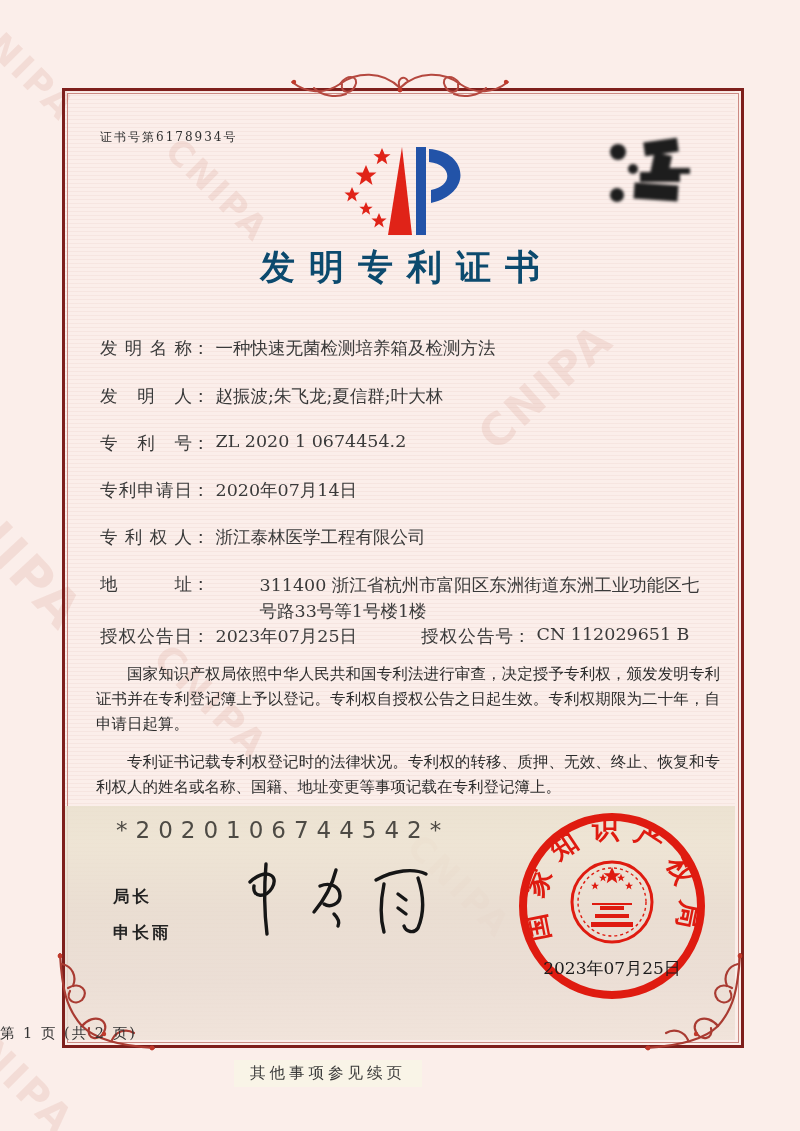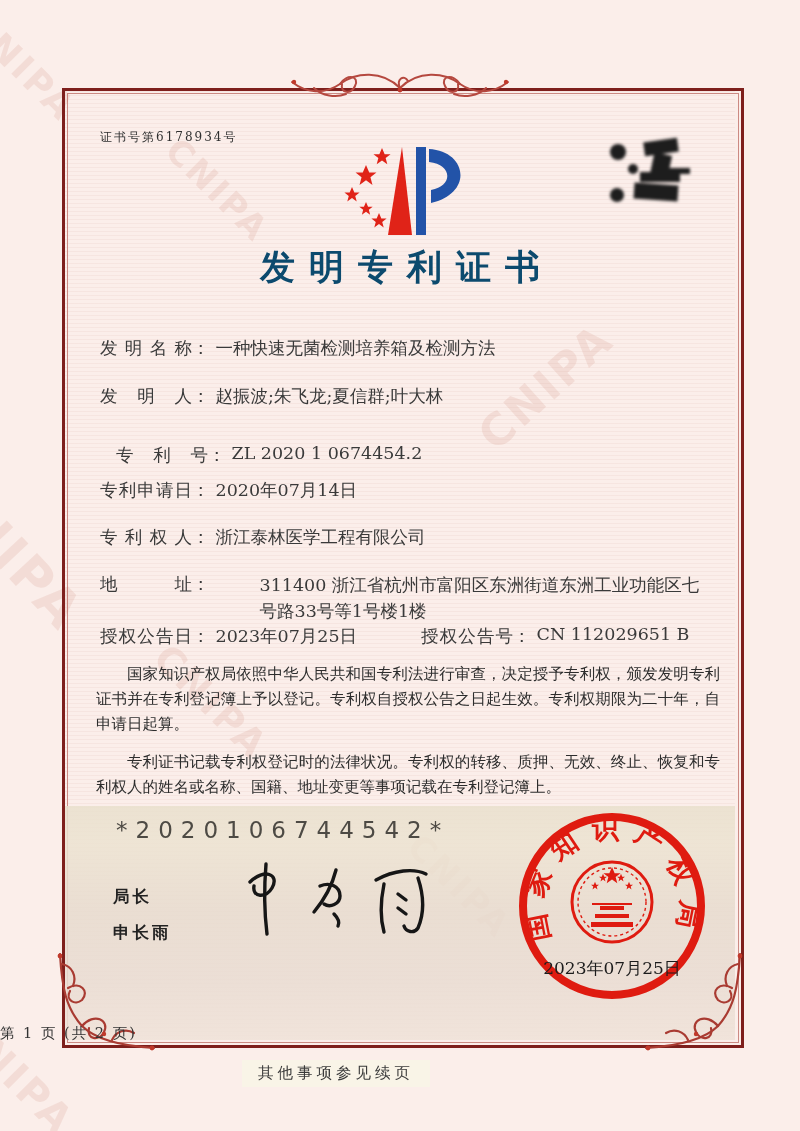--- a/index.html
+++ b/index.html
@@ -75,21 +75,21 @@
   }
   .signer{position:absolute;left:113px;z-index:3;
     font-family:"DejaVu Sans","Liberation Sans",sans-serif;
     font-size:16.5px;font-weight:bold;color:#222;letter-spacing:3px;}
   .sig{position:absolute;left:228px;top:852px;z-index:3;}
   .seal{position:absolute;left:514px;top:808px;z-index:4;}
 
   .page-footer{position:absolute;left:0;top:1024px;width:800px;text-align:left;z-index:3;
     font-size:14.5px;color:#333;letter-spacing:2px;}
   .note{
-    position:absolute;left:0;top:1060px;width:656px;text-align:center;z-index:3;padding-left:8px;
+    position:absolute;left:0;top:1060px;width:656px;text-align:center;z-index:3;
   }
   .note span{
     display:inline-block;background:#f9f4e7;padding:3px 16px;
     font-size:15.5px;color:#3a3a3a;letter-spacing:4px;
   }
 </style>
 </head>
 <body>
 
 <div class="page">
@@ -184,21 +184,21 @@
   </svg>
 
   <div class="title">发明专利证书</div>
 
   <div class="row" style="top:336px;">
     <span class="flabel">发明名称</span><span class="fcolon">：</span><span class="fvalue">一种快速无菌检测培养箱及检测方法</span>
   </div>
   <div class="row" style="top:384px;">
     <span class="flabel">发明人</span><span class="fcolon">：</span><span class="fvalue">赵振波;朱飞龙;夏信群;叶大林</span>
   </div>
-  <div class="row" style="top:443px;margin-left:16px;">
+  <div class="row" style="top:431px;">
     <span class="flabel">专利号</span><span class="fcolon">：</span><span class="fvalue">ZL 2020 1 0674454.2</span>
   </div>
   <div class="row" style="top:478px;">
     <span class="flabel">专利申请日</span><span class="fcolon">：</span><span class="fvalue">2020年07月14日</span>
   </div>
   <div class="row" style="top:525px;">
     <span class="flabel">专利权人</span><span class="fcolon">：</span><span class="fvalue">浙江泰林医学工程有限公司</span>
   </div>
   <div class="row addr" style="top:572px;">
     <span class="flabel">地址</span><span class="fcolon">：</span><span class="fvalue">311400 浙江省杭州市富阳区东洲街道东洲工业功能区七号路33号等1号楼1楼</span>

